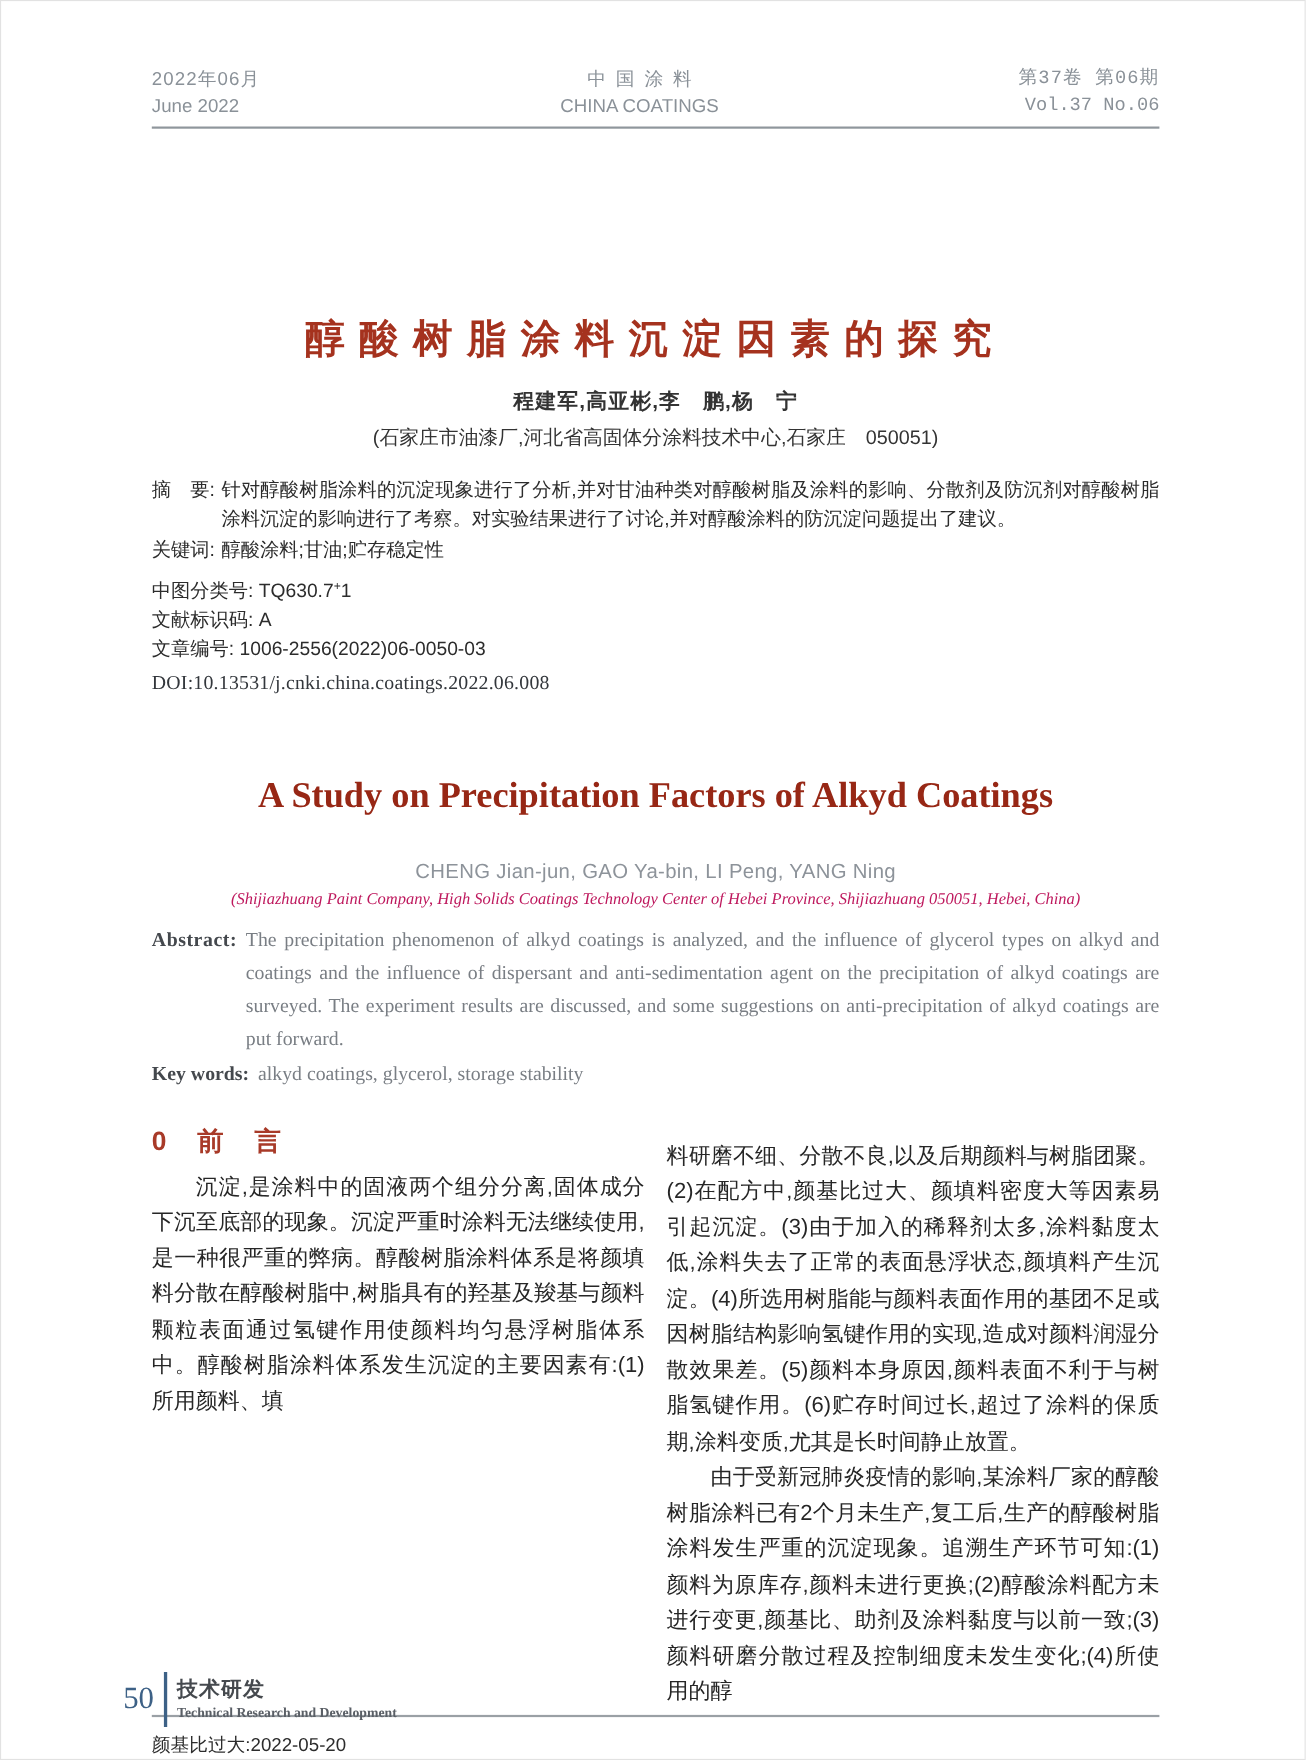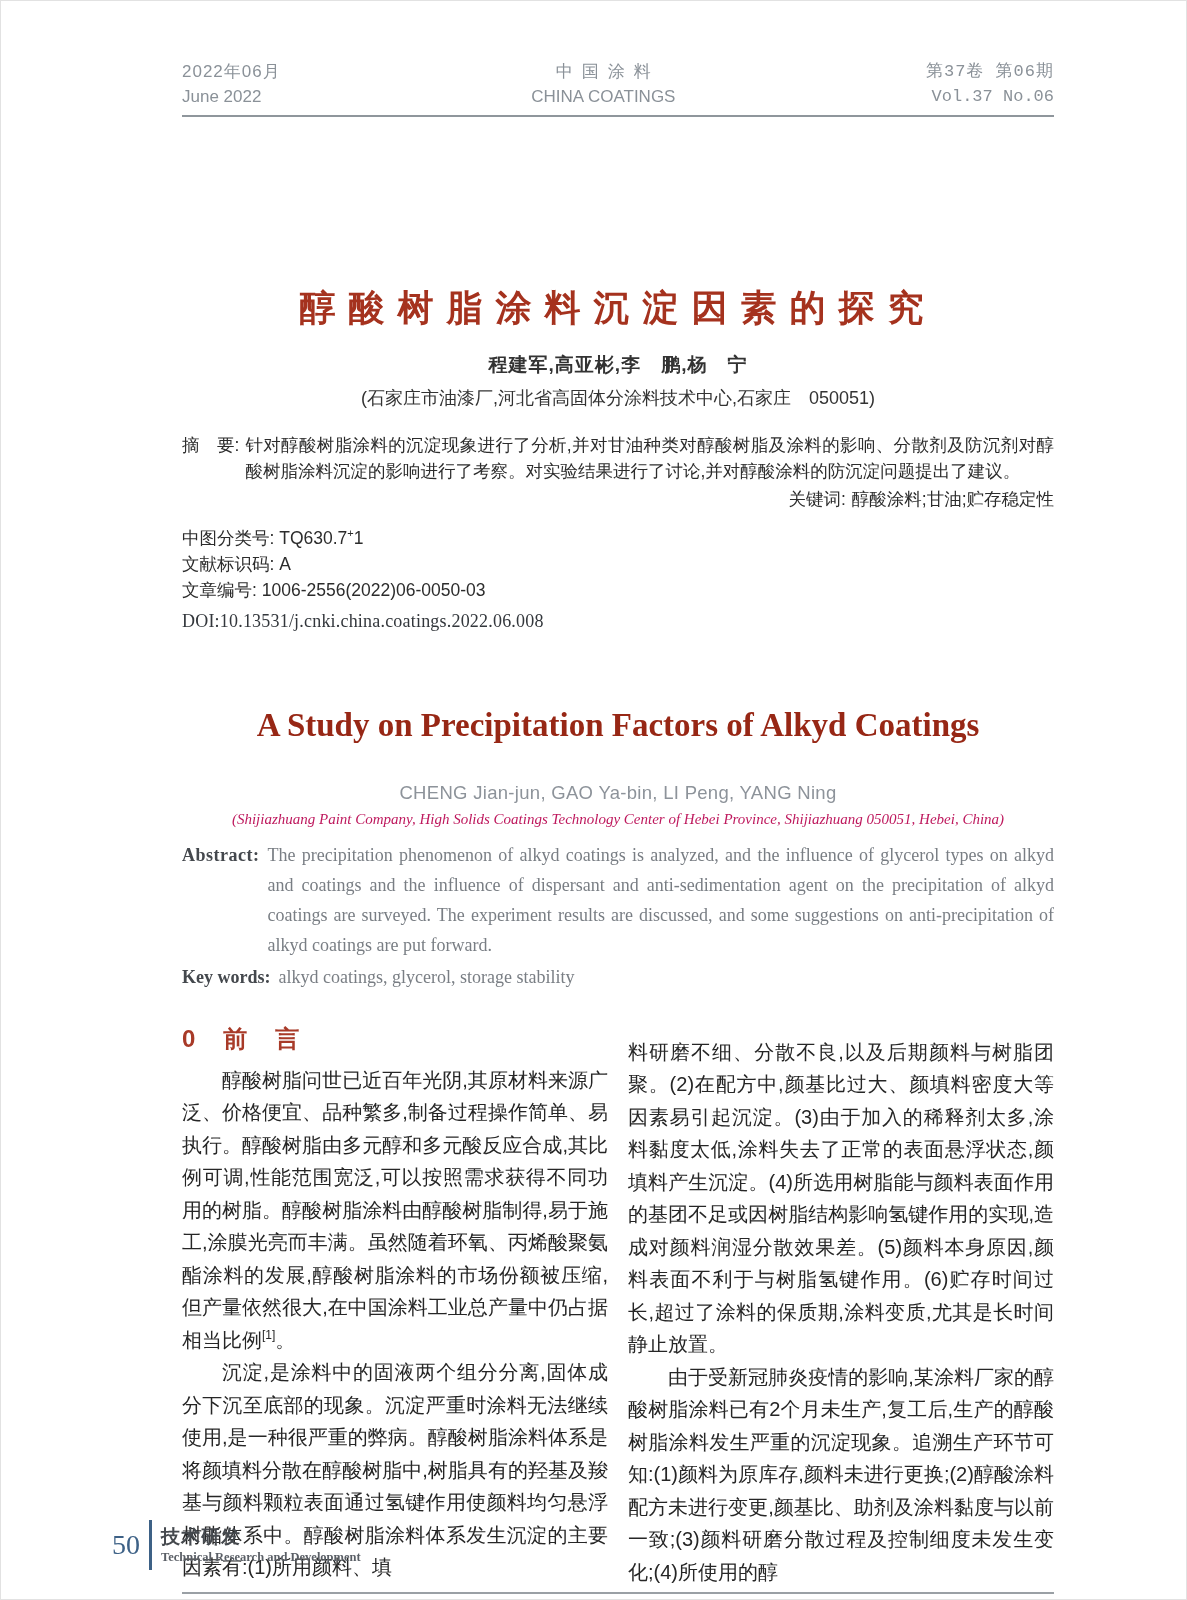--- a/index.html
+++ b/index.html
@@ -6,21 +6,20 @@
   .page{
     position:relative;
     width:1187px;height:1600px;
     margin:0 auto;
     background:#ffffff;
     border:1px solid #e2e2e2;
     box-sizing:border-box;
     font-family:"Liberation Sans",sans-serif;
     color:#2c2c2c;
     overflow:hidden;
-    padding-left:44px;
   }
   .content{padding:0 132px 0 137px;}
 
   
   .jr-header{
     display:flex;justify-content:space-between;align-items:flex-end;
     padding-top:58px;padding-bottom:6px;
     border-bottom:2px solid #8f969c;
     color:#8a9198;font-size:17px;line-height:25px;
   }
@@ -46,21 +45,21 @@
   .affiliation-cn{
     margin-top:8px;text-align:center;
     font-size:18px;color:#333;
   }
 
   
   .hang-row{display:flex;align-items:flex-start;}
   .abstract-cn{margin-top:22px;font-size:17.5px;line-height:26px;color:#2c2c2c;}
   .abstract-cn .lab{white-space:nowrap;margin-right:6px;}
   .abstract-cn .txt{flex:1;text-align:justify;}
-  .keywords-cn{margin-top:2px;font-size:17.5px;line-height:26px;color:#2c2c2c;text-align:right;}
+  .keywords-cn{margin-top:2px;font-size:17.5px;line-height:26px;color:#2c2c2c;}
   .keywords-cn .lab{margin-right:6px;}
 
   
   .meta-row{
     margin-top:8px;
     display:flex;justify-content:space-between;
     font-size:17.5px;line-height:26px;color:#2c2c2c;flex-direction:column;
   }
   .meta-row sup{font-size:11px;}
   .doi{
@@ -191,21 +190,20 @@
     </div>
     <div class="keywords-en">
       <span class="lab">Key words:</span><span>alkyd coatings, glycerol, storage stability</span>
     </div>
 
     <div class="body-cols">
       <div class="col col-left">
         <h3 class="sec-heading">
           <span class="sec-num">0</span><span>前　言</span>
         </h3>
-        <p class="indent"><span>醇酸树脂问世已近百年光阴,其原材料来源广泛、价格便宜、品种繁多,制备过程操作简单、易执行。醇酸树脂由多元醇和多元酸反应合成,其比例可调,性能范围宽泛,可以按照需求获得不同功用的树脂。醇酸树脂涂料由醇酸树脂制得,易于施工,涂膜光亮而丰满。虽然随着环氧、丙烯酸聚氨酯涂料的发展,醇酸树脂涂料的市场份额被压缩,但产量依然很大,在中国涂料工业总产量中仍占据相当比例</span><sup>[1]</sup><span>。</span></p>
         <p class="indent">沉淀,是涂料中的固液两个组分分离,固体成分下沉至底部的现象。沉淀严重时涂料无法继续使用,是一种很严重的弊病。醇酸树脂涂料体系是将颜填料分散在醇酸树脂中,树脂具有的羟基及羧基与颜料颗粒表面通过氢键作用使颜料均匀悬浮树脂体系中。醇酸树脂涂料体系发生沉淀的主要因素有:(1)所用颜料、填</p>
       </div>
       <div class="col col-right">
         <p>料研磨不细、分散不良,以及后期颜料与树脂团聚。(2)在配方中,颜基比过大、颜填料密度大等因素易引起沉淀。(3)由于加入的稀释剂太多,涂料黏度太低,涂料失去了正常的表面悬浮状态,颜填料产生沉淀。(4)所选用树脂能与颜料表面作用的基团不足或因树脂结构影响氢键作用的实现,造成对颜料润湿分散效果差。(5)颜料本身原因,颜料表面不利于与树脂氢键作用。(6)贮存时间过长,超过了涂料的保质期,涂料变质,尤其是长时间静止放置。</p>
         <p class="indent">由于受新冠肺炎疫情的影响,某涂料厂家的醇酸树脂涂料已有2个月未生产,复工后,生产的醇酸树脂涂料发生严重的沉淀现象。追溯生产环节可知:(1)颜料为原库存,颜料未进行更换;(2)醇酸涂料配方未进行变更,颜基比、助剂及涂料黏度与以前一致;(3)颜料研磨分散过程及控制细度未发生变化;(4)所使用的醇</p>
       </div>
     </div>
 
     <div class="footnote-rule"></div>
     <div class="footnotes">

